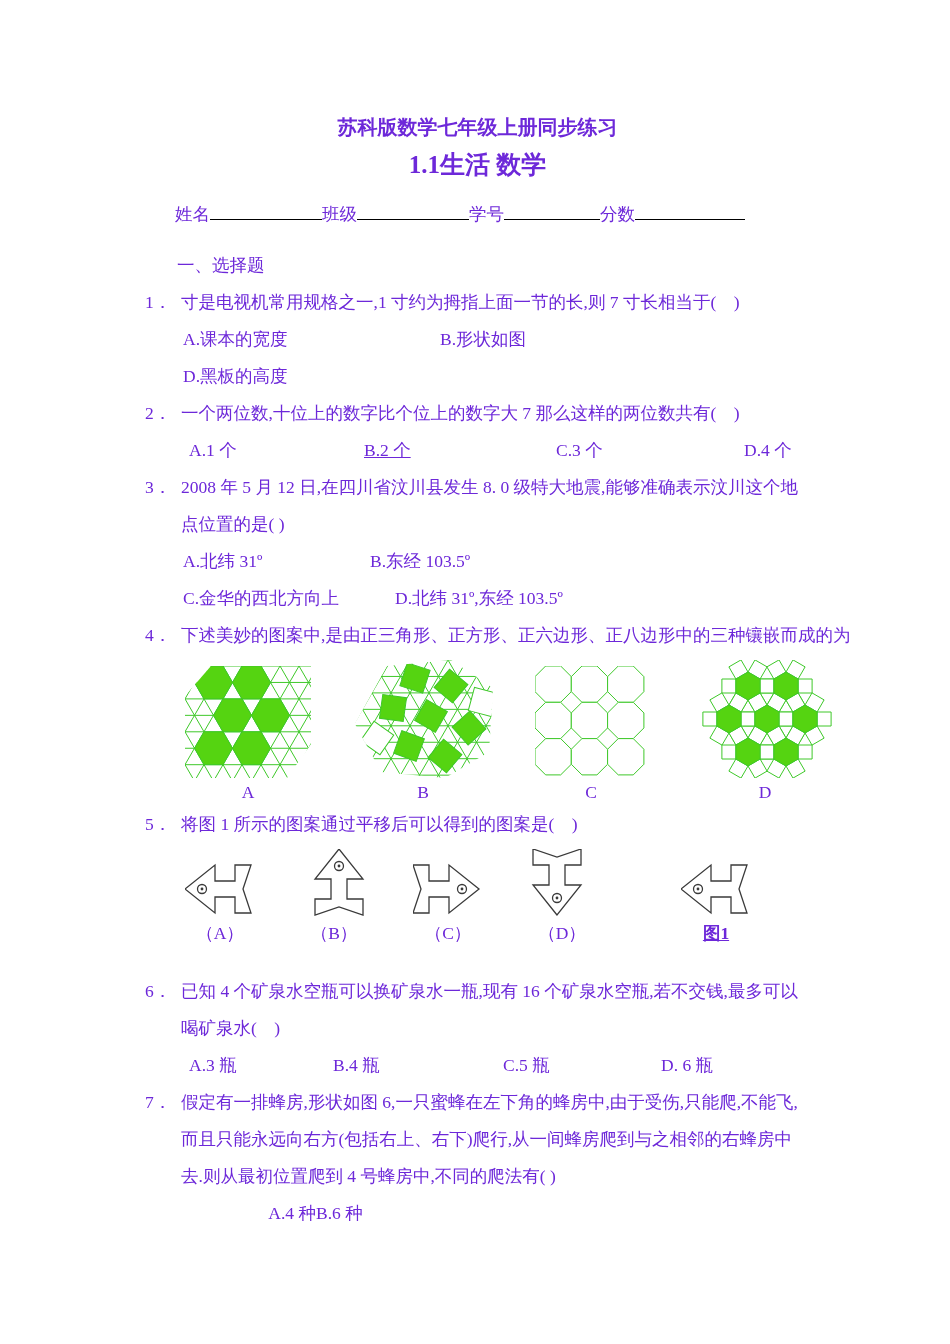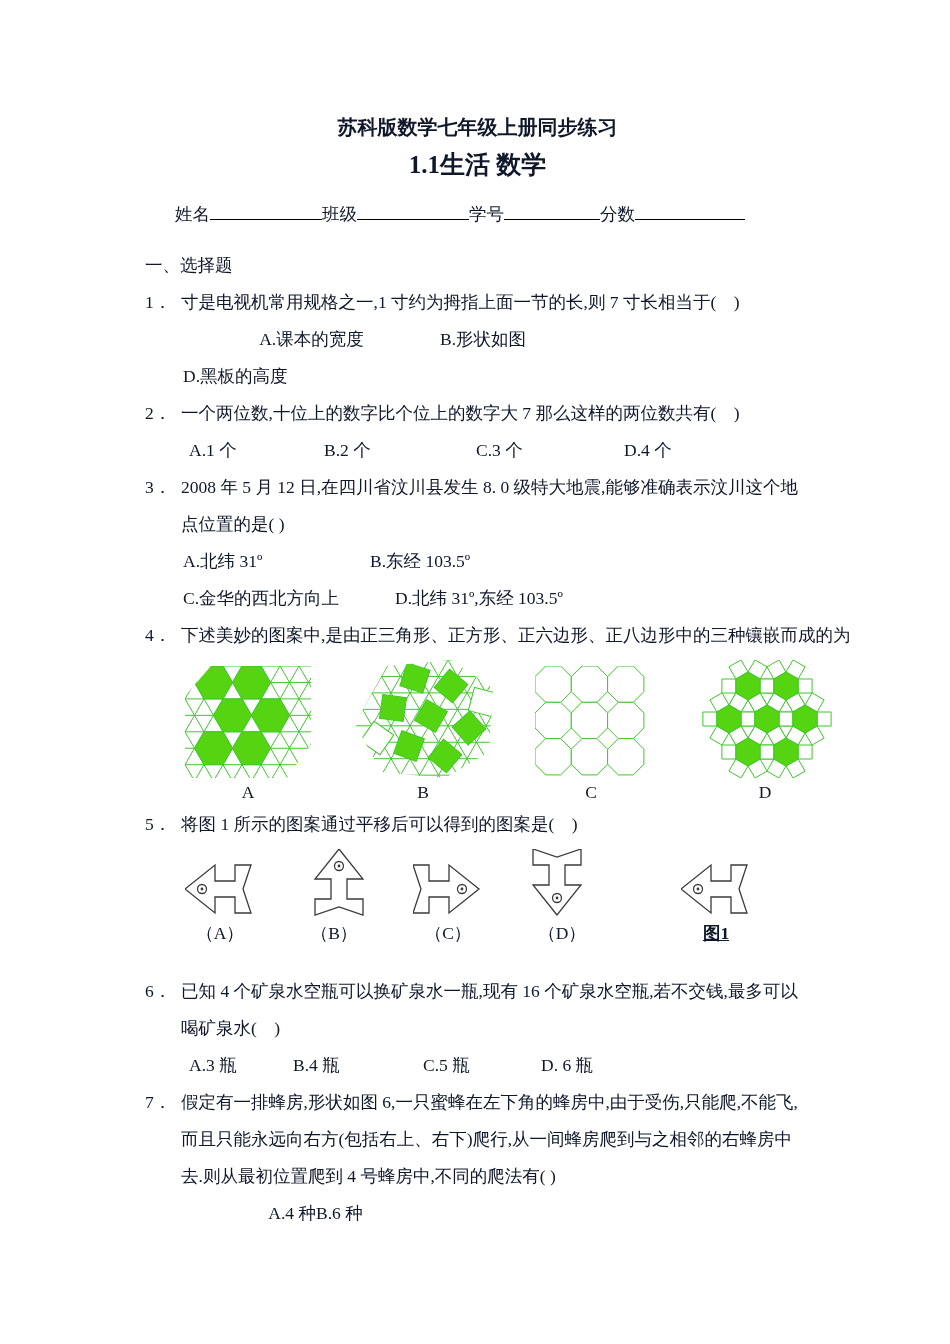--- a/index.html
+++ b/index.html
@@ -3,37 +3,37 @@
 <meta charset="utf-8">
 <style>
   * { box-sizing: border-box; }
   html, body { margin: 0; padding: 0; background: #ffffff; }
   .page {
     position: relative;
     width: 950px; height: 1344px; margin: 0 auto;
     background: #fff;
     padding: 112px 140px 0 145px;
     font-family: "Liberation Serif", "DejaVu Serif", serif;
-    font-size: 17.5px; line-height: 37px; color: #0f172a;
+    font-size: 17.5px; line-height: 37px; color: #6d28d9;
     overflow: hidden;
   }
   .doc-title { text-align: center; font-weight: bold; font-size: 20px; line-height: 30px; }
   .doc-subtitle { text-align: center; font-weight: bold; font-size: 25px; line-height: 30px; margin-top: 8px; }
   .info-line { margin-top: 16px; padding-left: 30px; white-space: nowrap; }
   .ul { display: inline-block; border-bottom: 1.4px solid #000; height: 20px; vertical-align: baseline; }
   .w112 { width: 112px; } .w96 { width: 96px; } .w110 { width: 110px; }
-  .section-heading { margin-top: 14px; }
+  .section-heading { margin-top: 14px; margin-left: 32px; }
   .q { display: flex; }
   .qnum { flex: 0 0 36px; width: 36px; }
   .qbody { flex: 1; word-break: break-all; }
   .optrow { display: flex; }
-  .pl2 { padding-left: 2px; } .pl8 { padding-left: 8px; }
+  .pl2 { padding-left: 2px; } .pl8 { padding-left: 8px; gap: 40px; }
   .opt { display: inline-block; white-space: nowrap; }
-  .w257 { width: 257px; text-align: center; } .w187 { width: 187px; } .w212 { width: 212px; }
-  .w135 { width: 135px; } .w152 { width: 152px; } .w148 { width: 148px; }
+  .w257 { width: 257px; } .w187 { width: 187px; } .w212 { width: 212px; }
+  .w135 { width: 135px; } .w152 { width: 152px; text-decoration: underline; } .w148 { width: 148px; }
   .w104 { width: 104px; } .w130 { width: 130px; } .w118 { width: 118px; }
   .w133 { width: 133px; text-align: right; }
   .figrow { display: flex; align-items: flex-end; margin: 6px 0 2px 4px; }
   .fig { text-align: center; margin-right: 42px; }
   .fig5 { text-align: center; margin-right: 46px; }
   .refgap { margin-left: 40px; }
   .figimg { display: block; }
   .figlabel { line-height: 24px; margin-top: 2px; }
   .bold { font-weight: bold; text-decoration: underline; }
   .mt26 { margin-top: 26px; }

